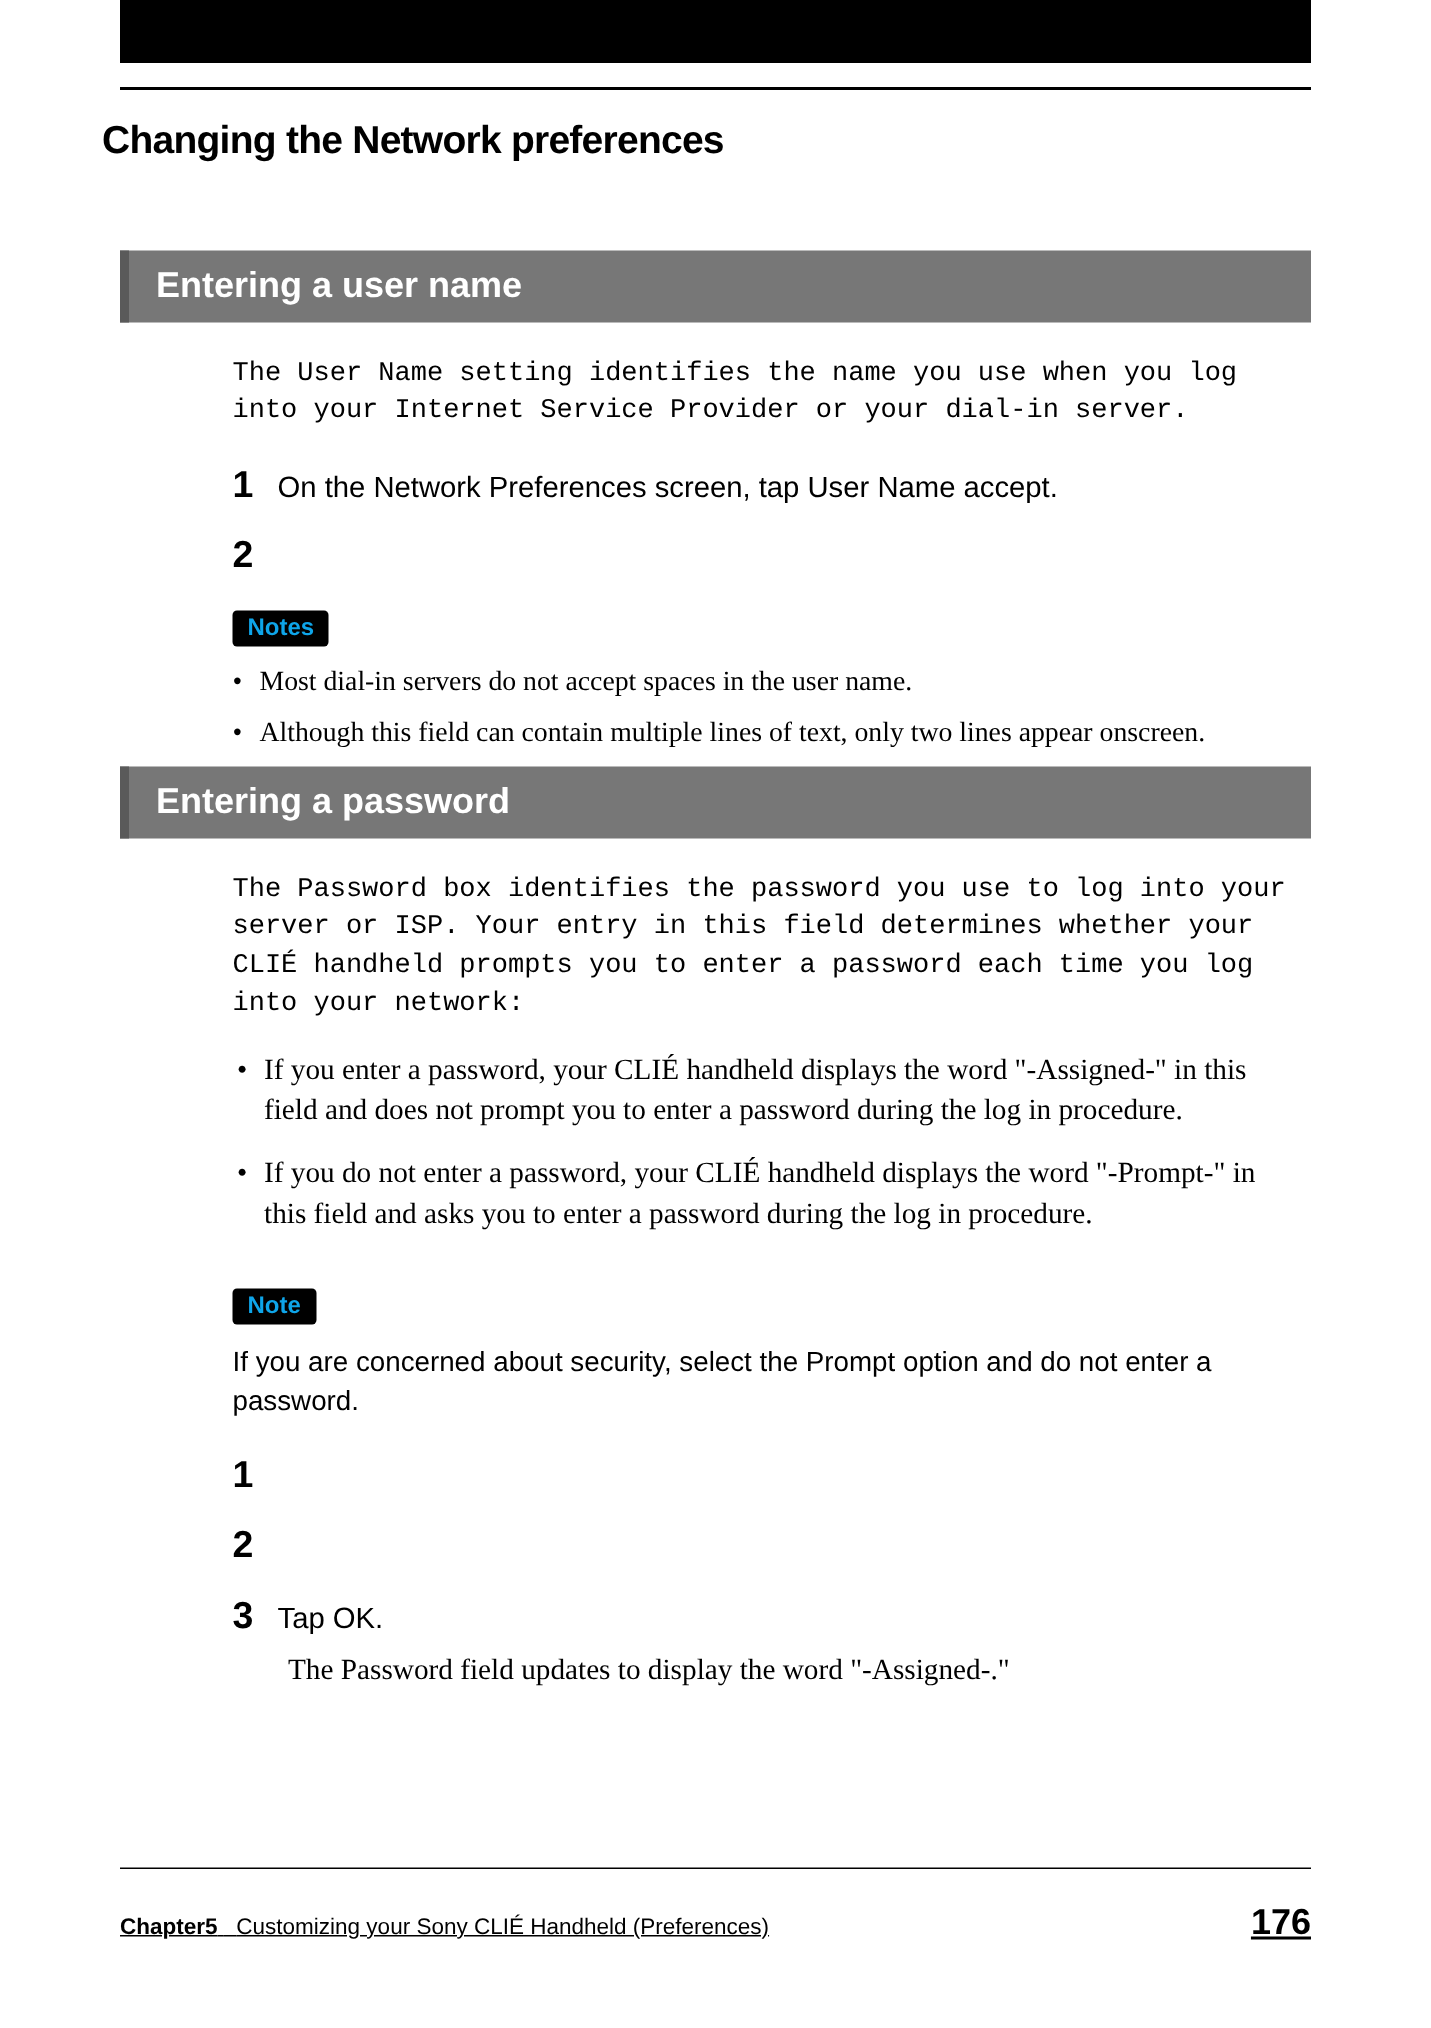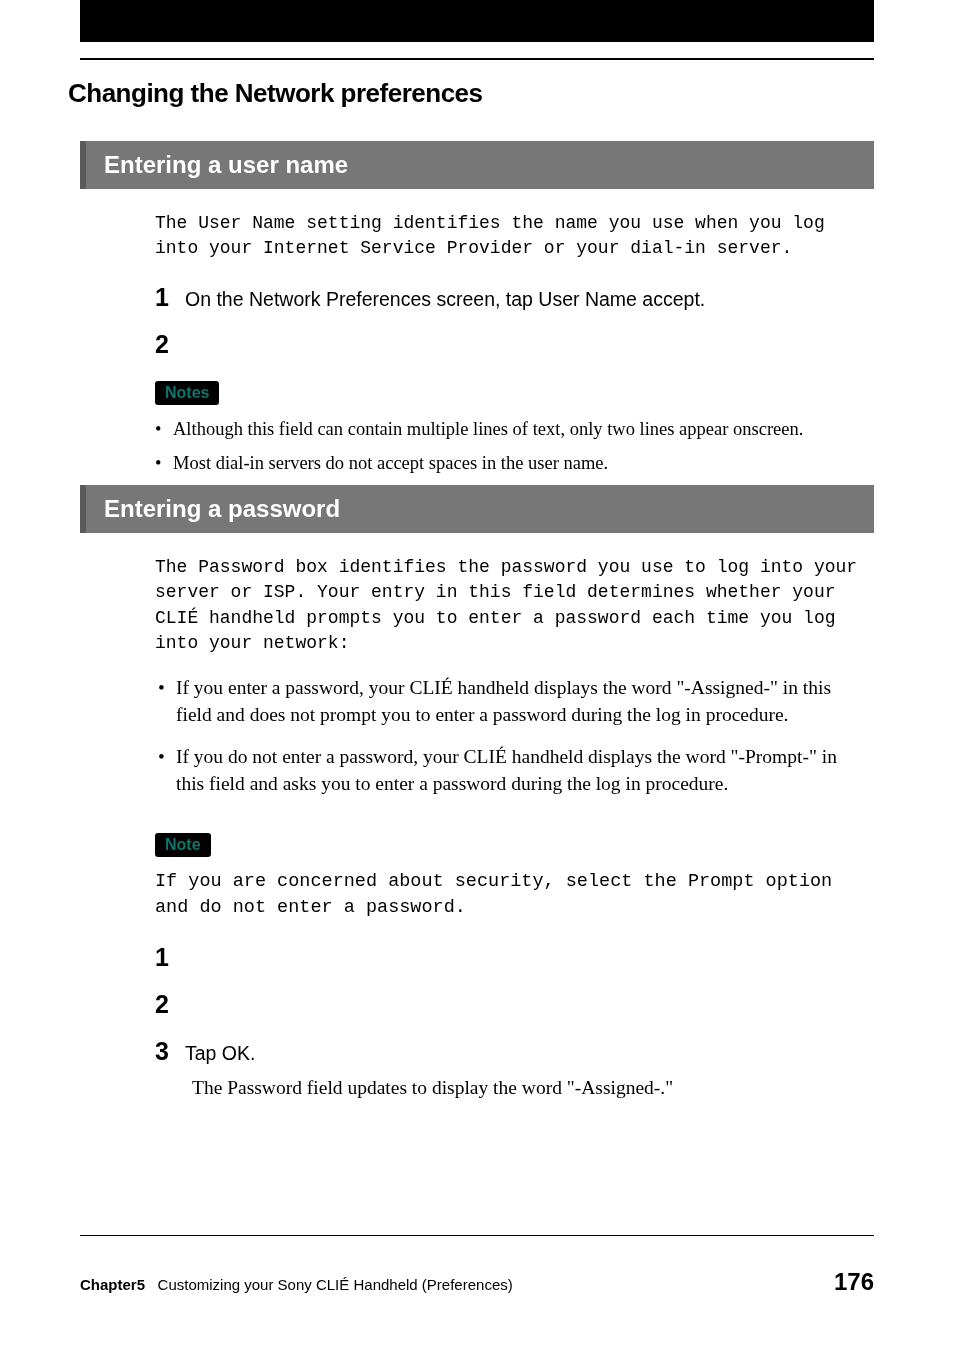--- a/index.html
+++ b/index.html
@@ -34,21 +34,21 @@
       background: #777;
       color: #fff;
       font-family: Arial, sans-serif;
       font-weight: bold;
       font-size: 24px;
       padding: 10px 18px;
       margin: 0 80px;
       border-left: 6px solid #5a5a5a;
     }
     .sh-first {
-      margin-top: 32px;
+      margin-top: 58px;
     }
     .sh-gap {
     }
     .body-para {
       font-size: 18px;
       line-height: 1.4;
       margin: 22px 80px 0 155px;
       font-family: Liberation Mono, monospace;
     }
     .step {
@@ -69,21 +69,21 @@
       flex: 1;
     }
     .step-sub {
       font-family: 'Palatino Linotype', Palatino, Georgia, serif;
       font-size: 19.5px;
       margin: 8px 80px 0 192px;
       line-height: 1.4;
     }
     .notes-label {
       background: #000;
-      color: #0f766e;
+      color: #0ea5e9;
       font-family: Arial, sans-serif;
       font-weight: bold;
       font-size: 16px;
       display: inline-block;
       padding: 3px 10px;
       margin: 22px 0 0 155px;
       border-radius: 3px;
     }
     .bullet-list {
       margin: 12px 100px 0 155px;
@@ -115,35 +115,36 @@
       position: relative;
       margin-bottom: 14px;
     }
     .bullet-list-large li::before {
       content: "•";
       position: absolute;
       left: 0;
       top: 0;
     }
     .note-text {
-      font-family: Liberation Mono, monospace;
+      font-family: Liberation Sans, sans-serif;
       font-size: 18.5px;
       line-height: 1.4;
       margin: 12px 100px 0 155px;
     }
     .footer {
       position: absolute;
       bottom: 56px;
       left: 80px;
       right: 80px;
       border-top: 1.5px solid #000;
-      padding-top: 32px;
+      padding-top: 22px;
       display: flex;
       justify-content: space-between;
       align-items: baseline;
+      text-decoration: underline;
     }
     .footer-left {
       font-family: Arial, sans-serif;
       font-size: 15px;
     }
     .footer-left .chapter-label {
       font-family: 'Arial Black', Arial, sans-serif;
       font-weight: 900;
     }
     .footer-right {
@@ -175,22 +176,22 @@
   <span class="step-text">On the Network Preferences screen, tap User Name accept.</span>
 </div>
 
 <div class="step">
   <span class="step-num">2</span>
 </div>
 
 <div class="notes-label">Notes</div>
 
 <ul class="bullet-list">
+  <li>Most dial-in servers do not accept spaces in the user name.</li>
   <li>Although this field can contain multiple lines of text, only two lines appear onscreen.</li>
-  <li>Most dial-in servers do not accept spaces in the user name.</li>
 </ul>
 
 
 <div class="section-header sh-gap">Entering a password</div>
 
 <p class="body-para">The Password box identifies the password you use to log into your server or ISP. Your entry in this field determines whether your CLIÉ handheld prompts you to enter a password each time you log into your network:</p>
 
 <ul class="bullet-list-large">
   <li>If you enter a password, your CLIÉ handheld displays the word  "-Assigned-" in this field and does not prompt you to enter a password during the log in procedure.</li>
   <li>If you do not enter a password, your CLIÉ handheld displays the word "-Prompt-" in this field and asks you to enter a password during the log in procedure.</li>

